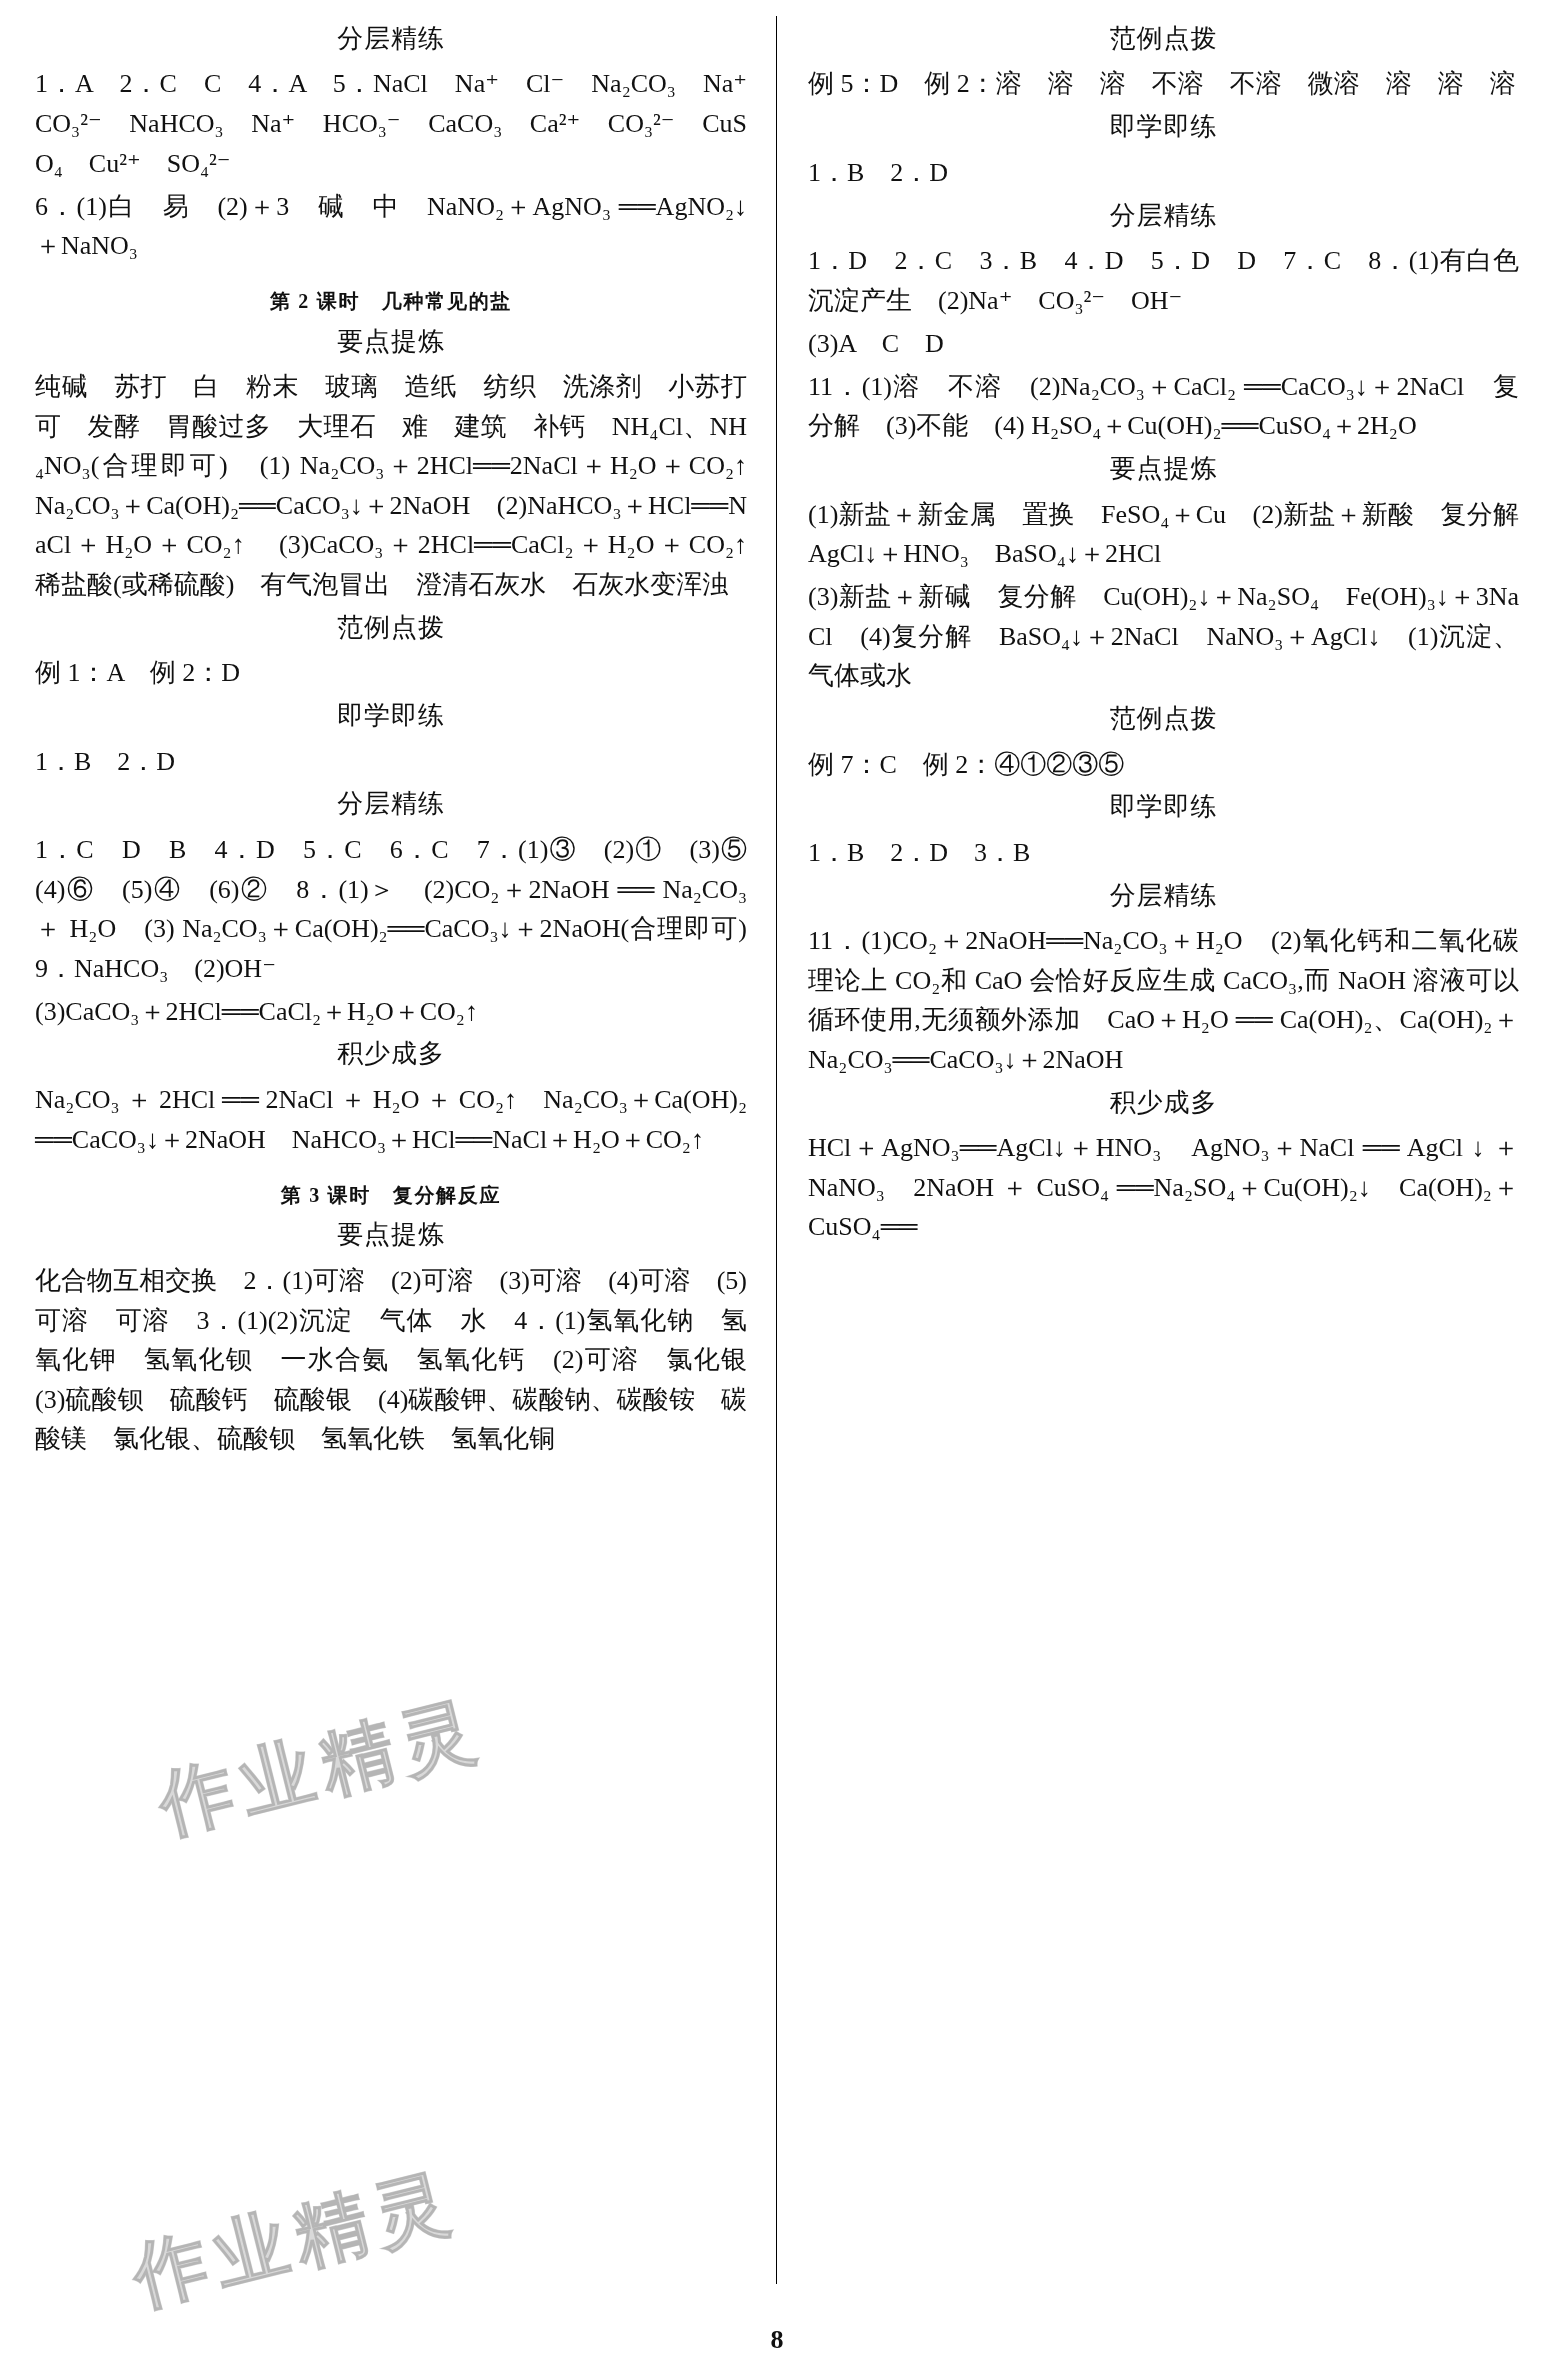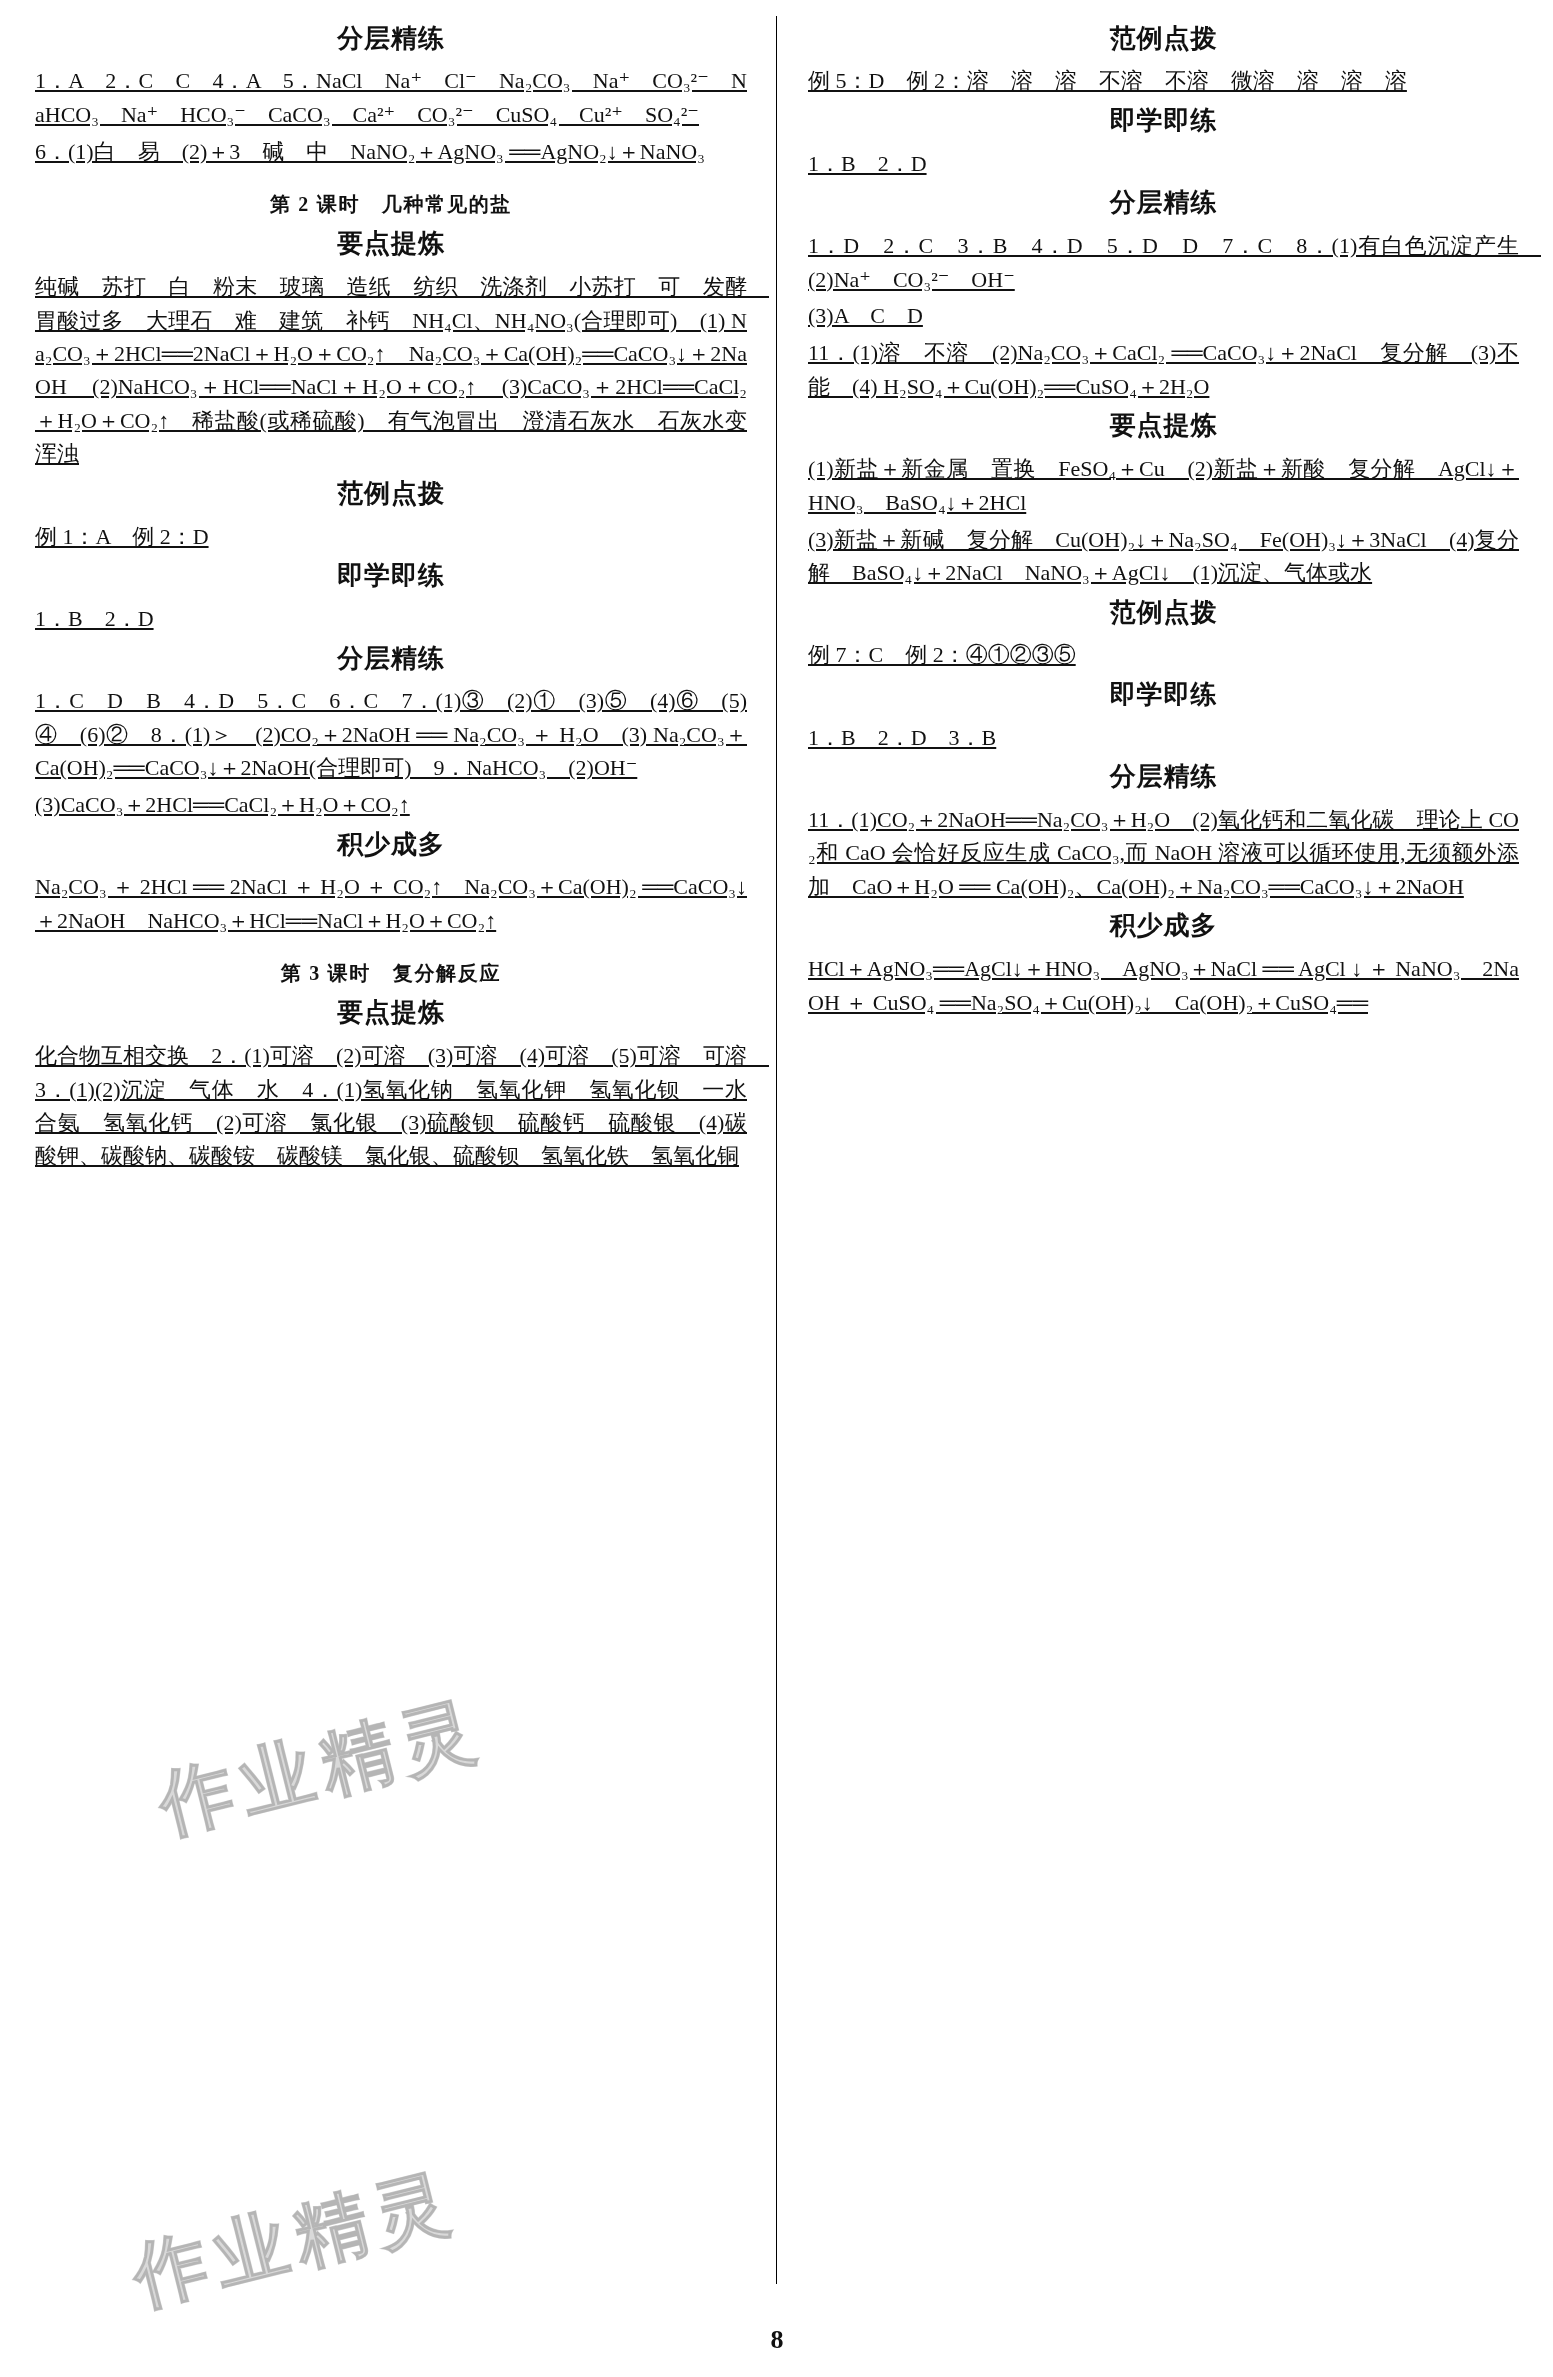--- a/index.html
+++ b/index.html
@@ -34,39 +34,38 @@
   }
   .col-left {
     padding-right: 29px;
     border-right: 1.7px solid #000;
   }
   .col-right {
     padding-left: 31px;
   }
   .center-head {
     text-align: center;
-    font-weight: bold;
+    font-weight: normal;
     font-size: 26px;
     letter-spacing: 0.9px;
     margin: 5.2px 0 8.7px 0;
   }
   .section-title {
     text-align: center;
     font-weight: bold;
     font-size: 20px;
     letter-spacing: 1.7px;
     margin: 22.5px 0 8.7px 0;
   }
   .para {
-    font-size: 22px;
+    font-size: 26px;
     line-height: 1.52;
     text-align: justify;
     margin: 0 0 3.5px 0;
     word-break: break-all;
-    text-decoration: underline;
   }
   .pagenum {
     position: absolute;
     bottom: 22.5px;
     left: 0;
     width: 100%;
     text-align: center;
     font-size: 26px;
     font-weight: bold;
   }

